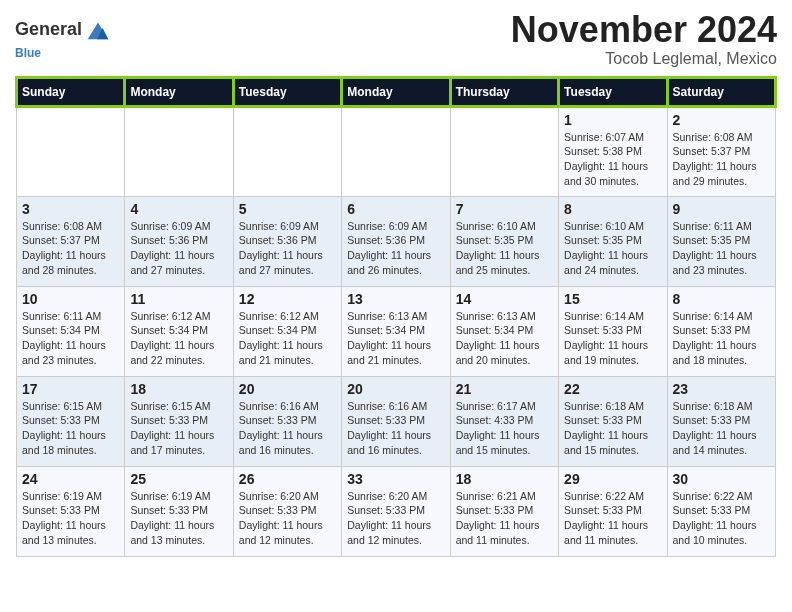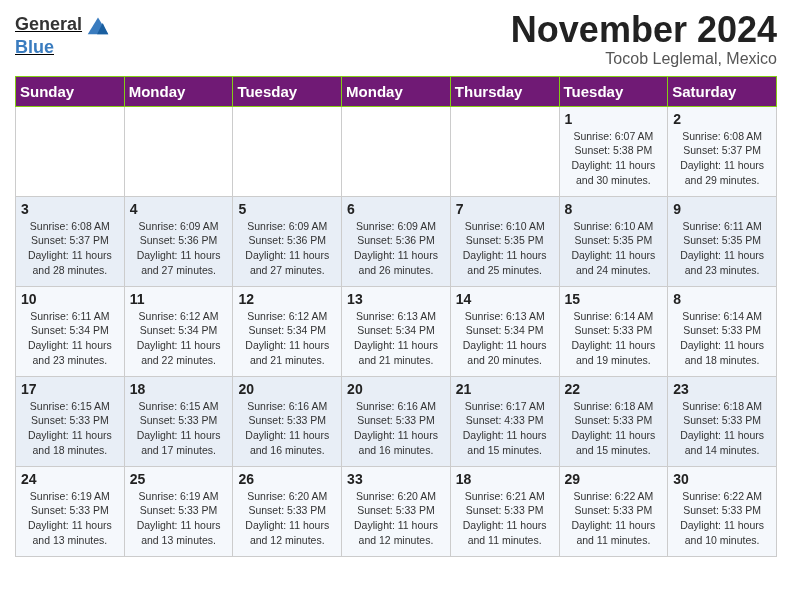--- a/index.html
+++ b/index.html
@@ -12,30 +12,30 @@
     }
     .header {
       display: flex;
       justify-content: space-between;
       align-items: flex-start;
       margin-bottom: 8px;
     }
     .logo {
       display: flex;
       align-items: flex-start;
-      text-decoration: underline;
+      margin-top: 5px;
     }
     .logo-text-general {
       font-size: 18px;
       font-weight: bold;
       color: #333;
       line-height: 1;
     }
     .logo-text-blue {
-      font-size: 18px;
+      font-size: 12px;
       font-weight: bold;
       color: #3a7cbf;
       line-height: 1;
     }
     .logo-icon {
       width: 28px;
       height: 28px;
       margin-left: 2px;
     }
     .title-block {
@@ -50,27 +50,27 @@
     .location-title {
       font-size: 16px;
       color: #555;
     }
     .calendar {
       width: 100%;
       border-collapse: collapse;
       table-layout: fixed;
     }
     .calendar thead tr th {
-      background: #701a75;
+      background: #0f172a;
       color: #fff;
-      font-size: 15px;
+      font-size: 12px;
       font-weight: bold;
       padding: 6px 4px;
       text-align: left;
-      border: 1px solid #84cc16;
+      border: 3px solid #84cc16;
     }
     .calendar tbody tr td {
       border: 1px solid #ccc;
       vertical-align: top;
       padding: 4px 5px;
       font-size: 10.5px;
       height: 90px;
       background: #fff;
     }
     .calendar tbody tr:nth-child(odd) td {
@@ -83,21 +83,20 @@
       font-size: 14px;
       font-weight: bold;
       color: #222;
       display: block;
       margin-bottom: 2px;
     }
     .day-info {
       color: #333;
       font-size: 10.5px;
       line-height: 1.4;
-      text-align: center;
     }
     .empty-cell {
       background: #fff !important;
     }
   </style>
 </head>
 <body>
 
 <div class="header">
   <div class="logo">

